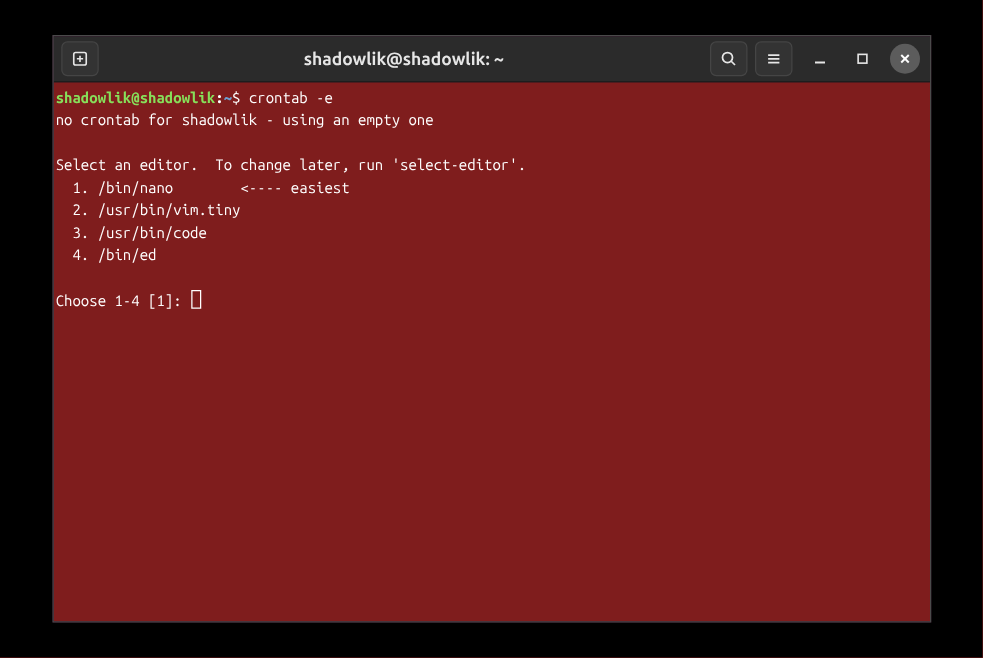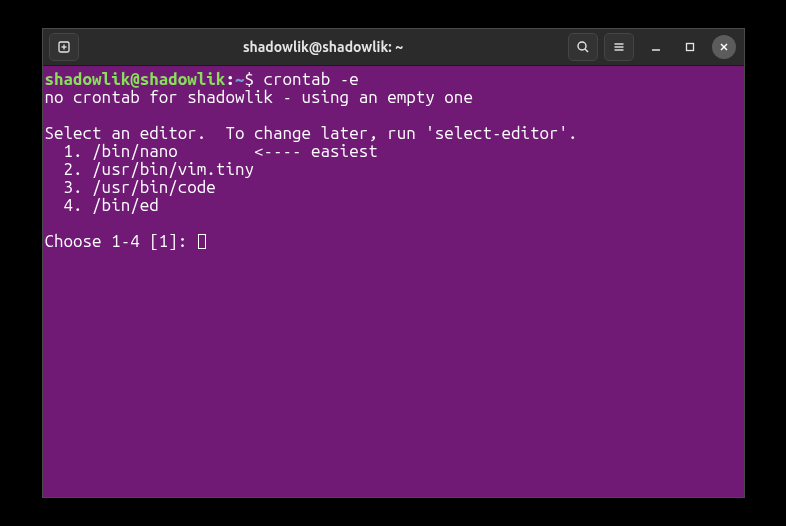--- a/index.html
+++ b/index.html
@@ -62,24 +62,24 @@
     .title-btn.close {
       width: 24px;
       height: 24px;
       border-radius: 50%;
       background: #5c5c5c;
       border: none;
     }
     .right-group { display: flex; align-items: center; gap: 10px; margin-left: 4px; margin-right: 2px;}
     .terminal-body {
       flex: 1;
-      background: #701a75;
+      background: #7f1d1d;
       padding: 4px 2px 0 2px;
       font-family: "Ubuntu Mono", "DejaVu Sans Mono", Menlo, Consolas, monospace;
-      font-size: 17px;
+      font-size: 12px;
       line-height: 18px;
       color: #ffffff;
       white-space: pre;
       overflow: hidden;
     }
     .prompt-user { color: #87df5a; font-weight: bold; }
     .prompt-colon { color: #ffffff; font-weight: bold; }
     .prompt-path { color: #6f9fcf; font-weight: bold; }
     .prompt-dollar { color: #ffffff; }
     .cmd { color: #ffffff; }

